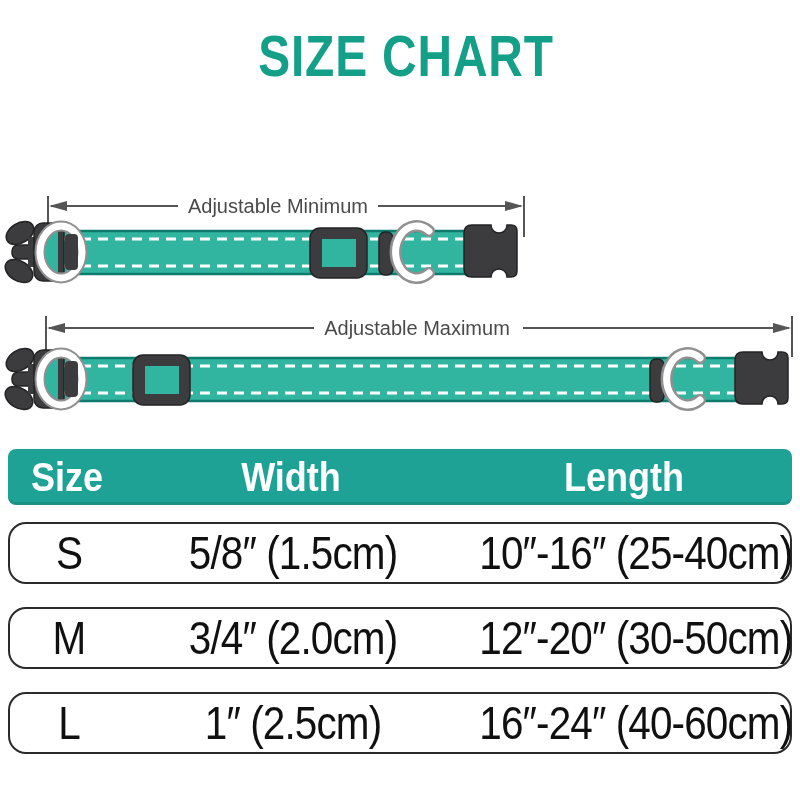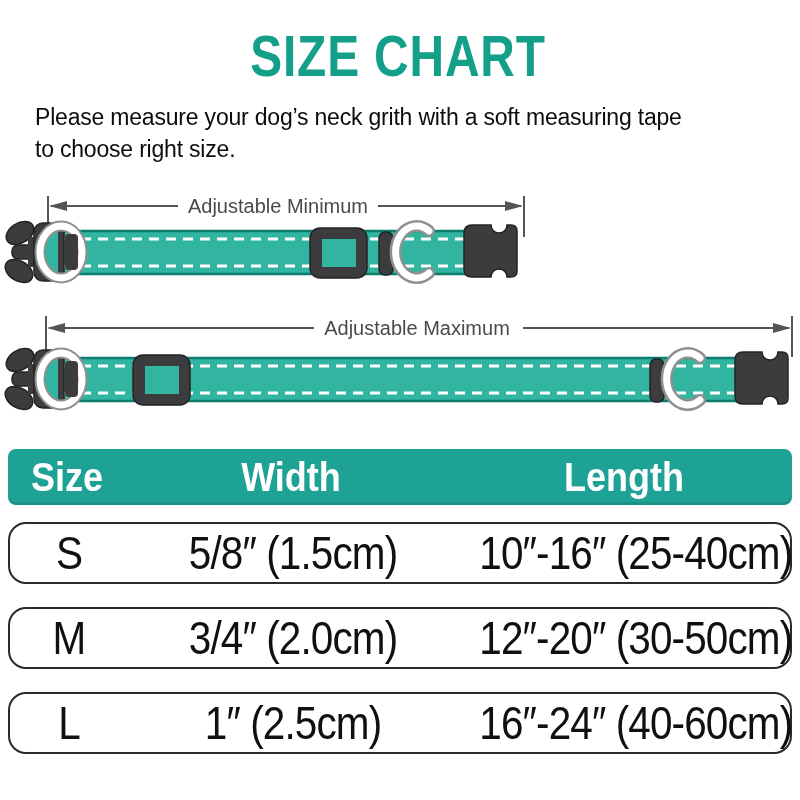--- a/index.html
+++ b/index.html
@@ -1,22 +1,22 @@
 <!DOCTYPE html>
 <html><head>
 <meta charset="utf-8">
 <style>
   html,body{margin:0;padding:0;background:#ffffff;}
   .canvas{
     position:relative;width:800px;height:800px;background:#ffffff;overflow:hidden;
     font-family:"Liberation Sans","DejaVu Sans",sans-serif;
   }
   .page-title{
-    position:absolute;top:26px;left:12px;width:771px;text-align:center;
-    color:#149f88;font-size:57px;font-weight:700;line-height:60px;white-space:nowrap;
+    position:absolute;top:26px;left:0;width:771px;text-align:center;
+    color:#149f88;font-size:57px;font-weight:700;line-height:60px;white-space:nowrap;padding-left:20px;
   }
   .page-title .squeeze{display:inline-block;transform:scaleX(.84);transform-origin:center;letter-spacing:1px;}
   .subtitle{
     position:absolute;left:35px;top:101px;color:#0c0c0c;
     font-size:23px;line-height:32px;letter-spacing:-.2px;
   }
   .diagrams{position:absolute;left:0;top:185px;}
   .diagrams text{
     font-family:"Liberation Sans","DejaVu Sans",sans-serif;
     font-size:20px;fill:#4a4a4a;text-anchor:middle;
@@ -44,24 +44,20 @@
 </style>
 </head>
 <body>
 
 <div class="canvas">
 
   <div class="page-title">
     <span class="squeeze">SIZE CHART</span>
   </div>
 
-  <div class="subtitle">
-    <div>Please measure your dog’s neck grith with a soft measuring tape</div>
-    <div>to choose right size.</div>
-  </div>
 
   <svg class="diagrams" width="800" height="250" viewBox="0 0 800 250">
     <defs>
       <g id="buckleLeft">
         <ellipse cx="20" cy="48" rx="15" ry="10" transform="rotate(-32 20 48)" fill="#3c3c3e" stroke="#232325" stroke-width="1.5"></ellipse>
         <ellipse cx="19" cy="86" rx="15" ry="10" transform="rotate(32 19 86)" fill="#3c3c3e" stroke="#232325" stroke-width="1.5"></ellipse>
         <rect x="12" y="60" width="30" height="14" rx="6" fill="#3c3c3e" stroke="#232325" stroke-width="1.5"></rect>
         <rect x="28" y="52" width="18" height="30" fill="#3c3c3e"></rect>
         <rect x="34" y="38" width="30" height="58" rx="9" fill="#3c3c3e" stroke="#232325" stroke-width="1.5"></rect>
         <rect x="44" y="47" width="14" height="40" fill="#31b5a0"></rect>

